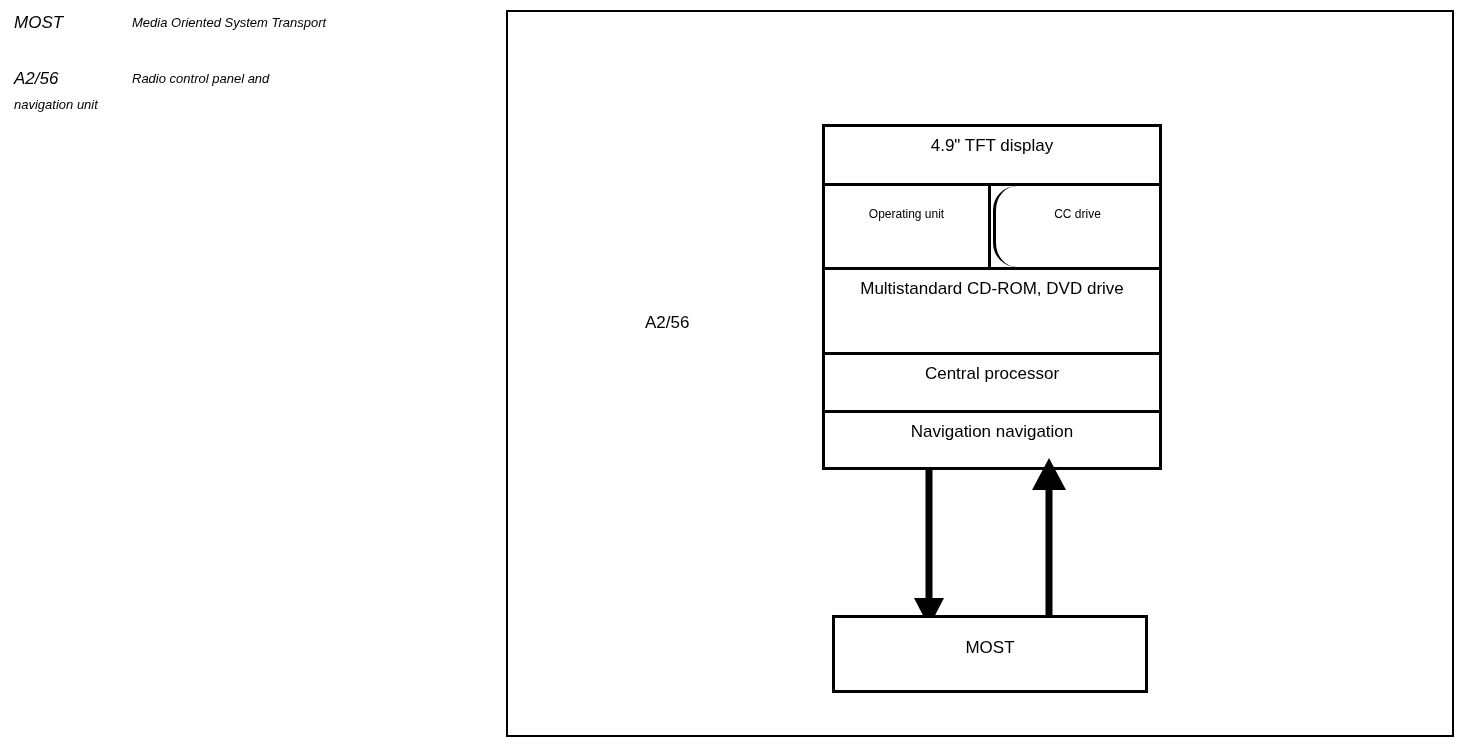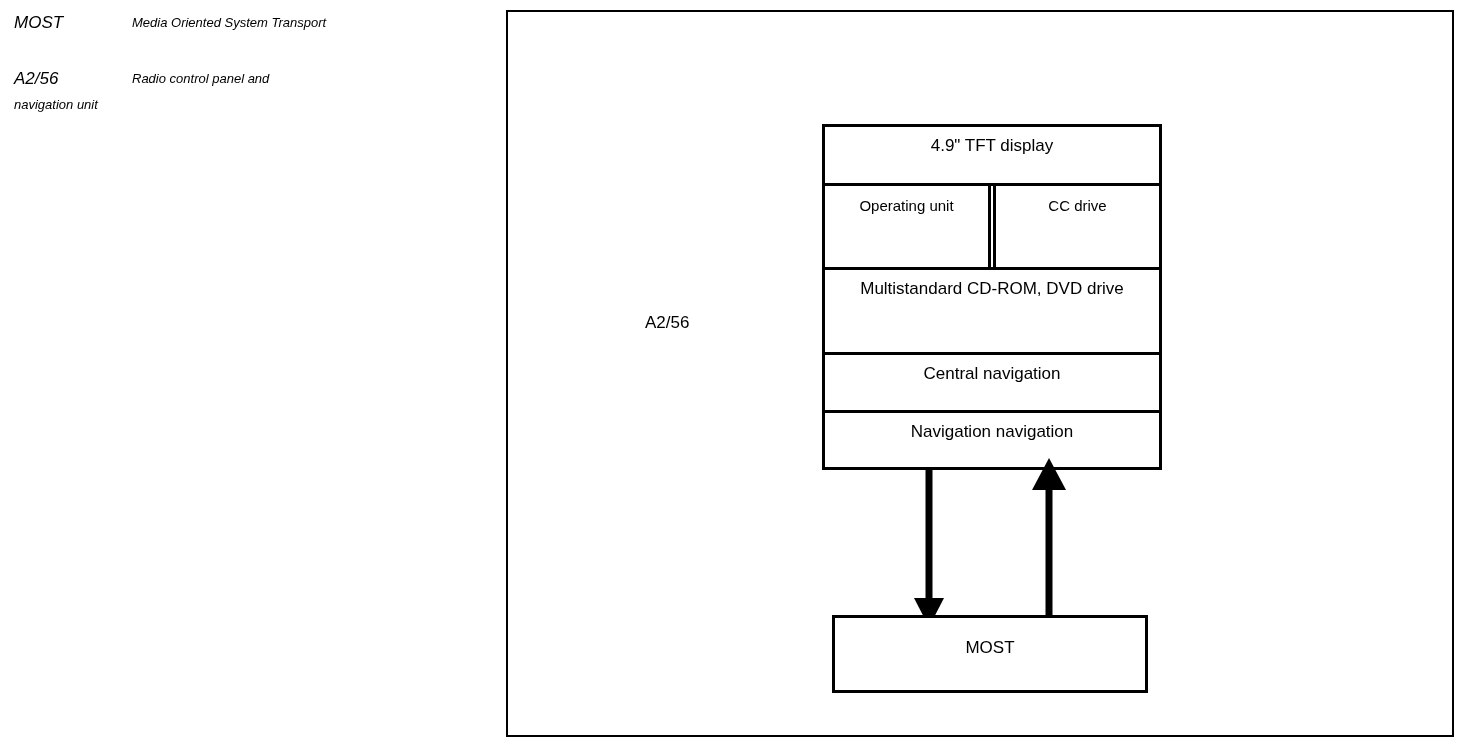--- a/index.html
+++ b/index.html
@@ -99,27 +99,27 @@
 
   
   .split-inner {
     display: flex;
     width: 100%;
     height: 100%;
   }
   .split-cell {
     flex: 1 1 0;
     text-align: center;
-    font-size: 15px;
+    font-size: 12px;
     line-height: 24px;
-    padding-top: 8px;
+    padding-top: 16px;
     box-sizing: border-box;
   }
   .split-cell.left  { border-right: 3px solid #000000; }
-  .split-cell.right { border-left: 3px solid #000000; margin-left: 2px; }
+  .split-cell.right { border-left: 3px solid #000000; margin-left: 2px; border-radius: 24px; }
 
   
   #most-box {
     position: absolute;
     left: 324px;   
     top: 603px;    
     width: 316px;  
     height: 78px;  
     border: 3px solid #000000;
     box-sizing: border-box;
@@ -175,21 +175,21 @@
 
     <div class="stack-row row-split">
       <div class="split-inner">
         <div class="split-cell left">Operating unit</div>
         <div class="split-cell right">CC drive</div>
       </div>
     </div>
 
     <div class="stack-row row-drive">Multistandard CD-ROM, DVD drive</div>
 
-    <div class="stack-row row-central">Central navigation</div>
+    <div class="stack-row row-central">Central processor</div>
 
     <div class="stack-row row-nav">Navigation navigation</div>
 
   </div>
 
   <svg class="arrow" id="arrow-down" viewBox="0 0 30 157" width="30" height="157">
     <line x1="15" y1="0" x2="15" y2="140" stroke="#000000" stroke-width="7"></line>
     <polygon points="15,157 0,128 30,128" fill="#000000"></polygon>
   </svg>
 

